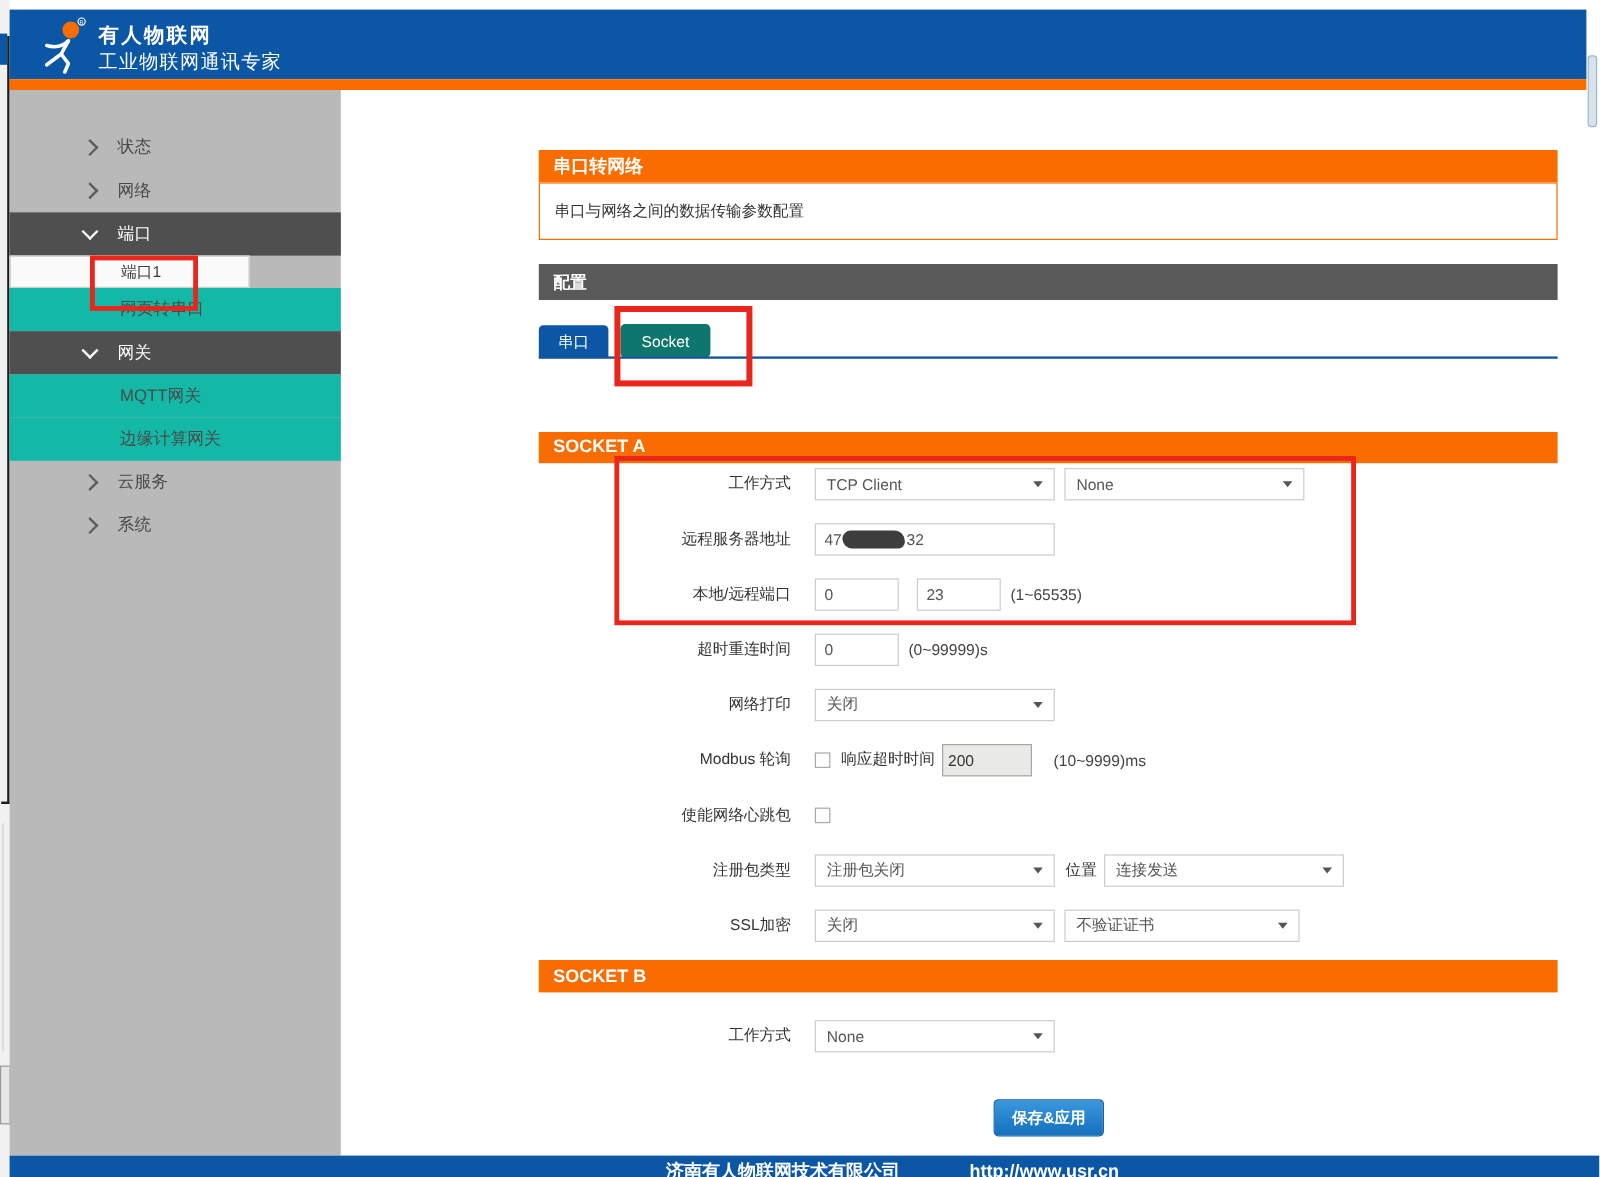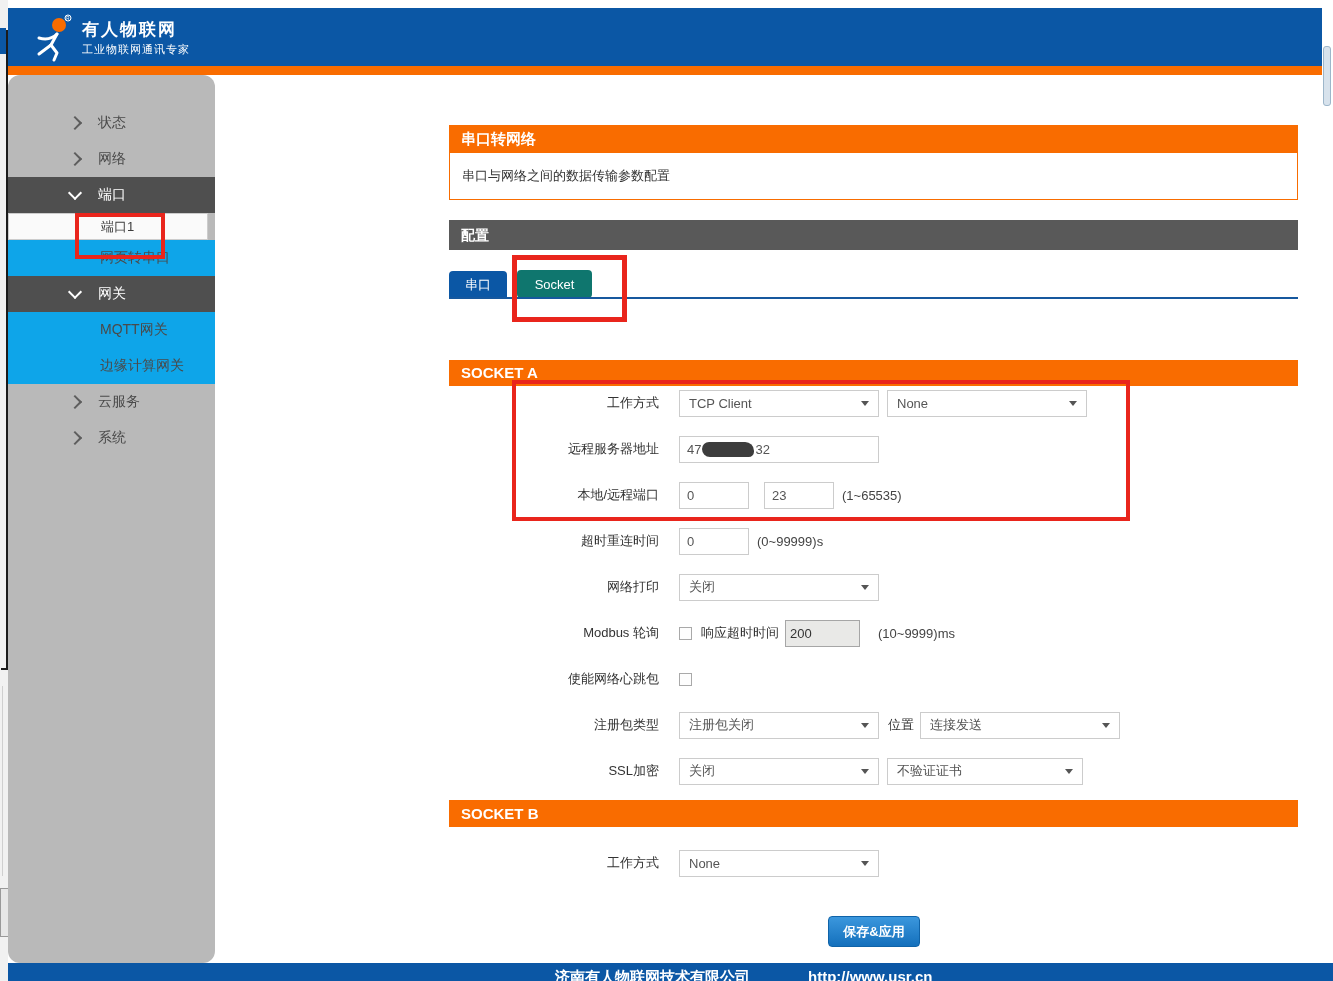--- a/index.html
+++ b/index.html
@@ -12,29 +12,29 @@
   .edge-tick{position:absolute;left:1px;top:668px;width:7px;height:2px;background:#1b1b1b;}
   .edge-blue{position:absolute;left:0;top:28px;width:6px;height:26px;background:#0b57a5;}
   .edge-faint{position:absolute;left:2px;top:686px;width:1px;height:190px;background:#cfcfcf;}
   .edge-box{position:absolute;left:0;top:888px;width:7px;height:47px;background:#e7e7e7;border:1px solid #999;}
 
   
   .hdr{position:absolute;left:8px;top:8px;width:1314px;height:58px;background:#0b57a5;}
   .hdr-strip{position:absolute;left:8px;top:66px;width:1314px;height:9px;background:#f96c00;}
   .logo{position:absolute;left:20px;top:6px;width:48px;height:48px;}
   .brand{position:absolute;left:74px;top:10px;color:#fff;font-size:17px;font-weight:bold;letter-spacing:2px;}
-  .tagline{position:absolute;left:74px;top:34px;color:#fff;font-size:11px;letter-spacing:1px;}
-
-  
-  .sidebar{position:absolute;left:8px;top:75px;width:207px;height:888px;background:#b9b9b9;border-radius:12px;}
+  .tagline{position:absolute;left:74px;top:34px;color:#fff;font-size:16px;letter-spacing:1px;}
+
+  
+  .sidebar{position:absolute;left:8px;top:75px;width:276px;height:888px;background:#b9b9b9;}
   .menu{position:absolute;left:0;top:30px;width:100%;}
   .side-row{height:36px;display:flex;align-items:center;font-size:14px;color:#4a4a4a;cursor:pointer;}
   .side-row.group{background:transparent;}
   .side-row.dark{background:#4f4f4f;color:#fff;}
-  .side-row.sub{background:#0ea5e9;padding-left:92px;}
+  .side-row.sub{background:#14b8a6;padding-left:92px;}
   .side-row.sub.sel{background:#fafafa;color:#3c3c3c;}
   .chev{display:inline-block;width:8px;height:8px;border-right:2px solid #5d5d5d;border-bottom:2px solid #5d5d5d;
         margin-left:62px;margin-right:18px;transform:rotate(-45deg);flex:0 0 auto;}
   .dark .chev{border-color:#fff;transform:rotate(45deg);margin-top:-4px;}
 
   
   .m-title{position:absolute;left:449px;top:125px;width:849px;height:27px;background:#f96c00;
            color:#fff;font-size:15px;font-weight:bold;line-height:27px;padding-left:12px;box-sizing:border-box;}
   .m-desc{position:absolute;left:449px;top:152px;width:849px;height:48px;background:#fff;border:1px solid #f86c00;
           box-sizing:border-box;color:#333;font-size:13px;display:flex;align-items:center;padding-left:12px;}

